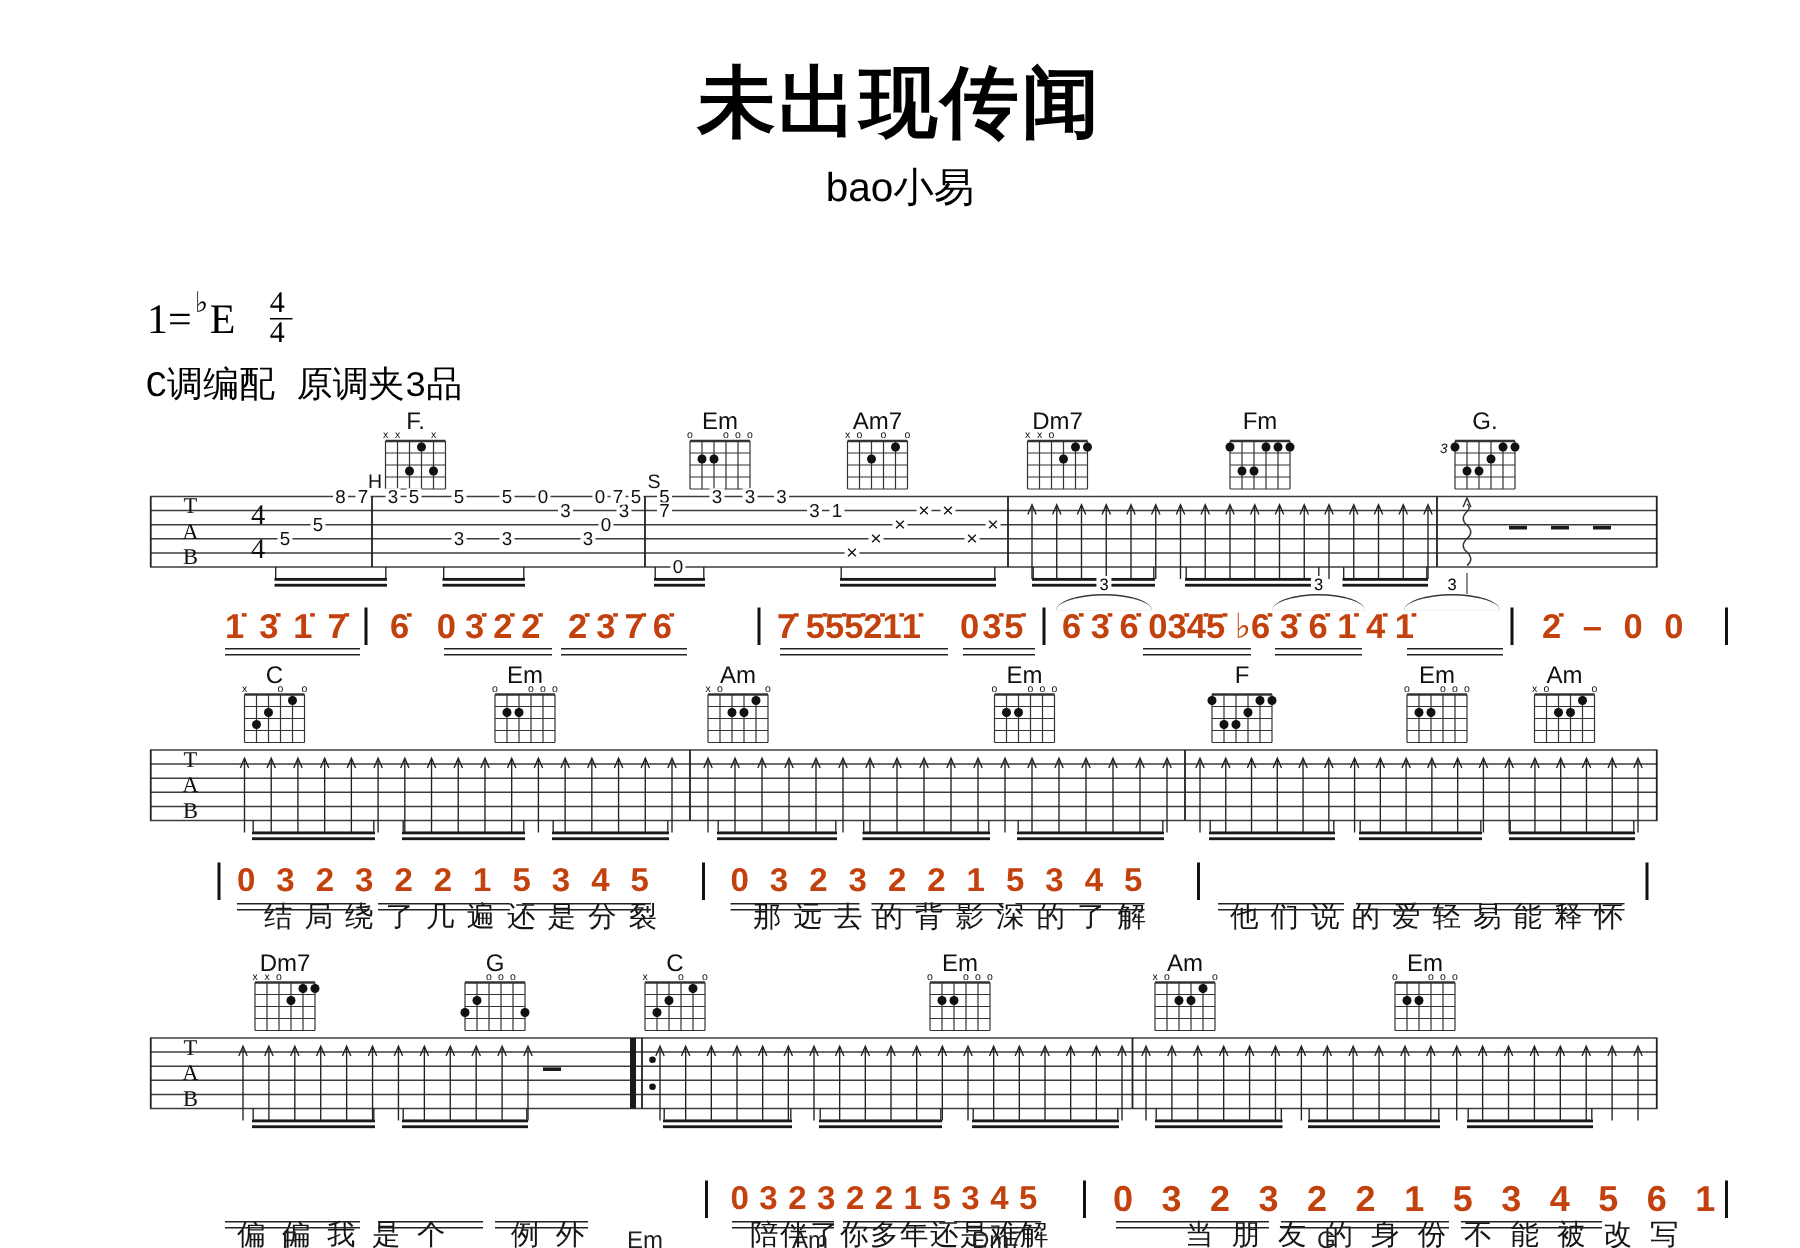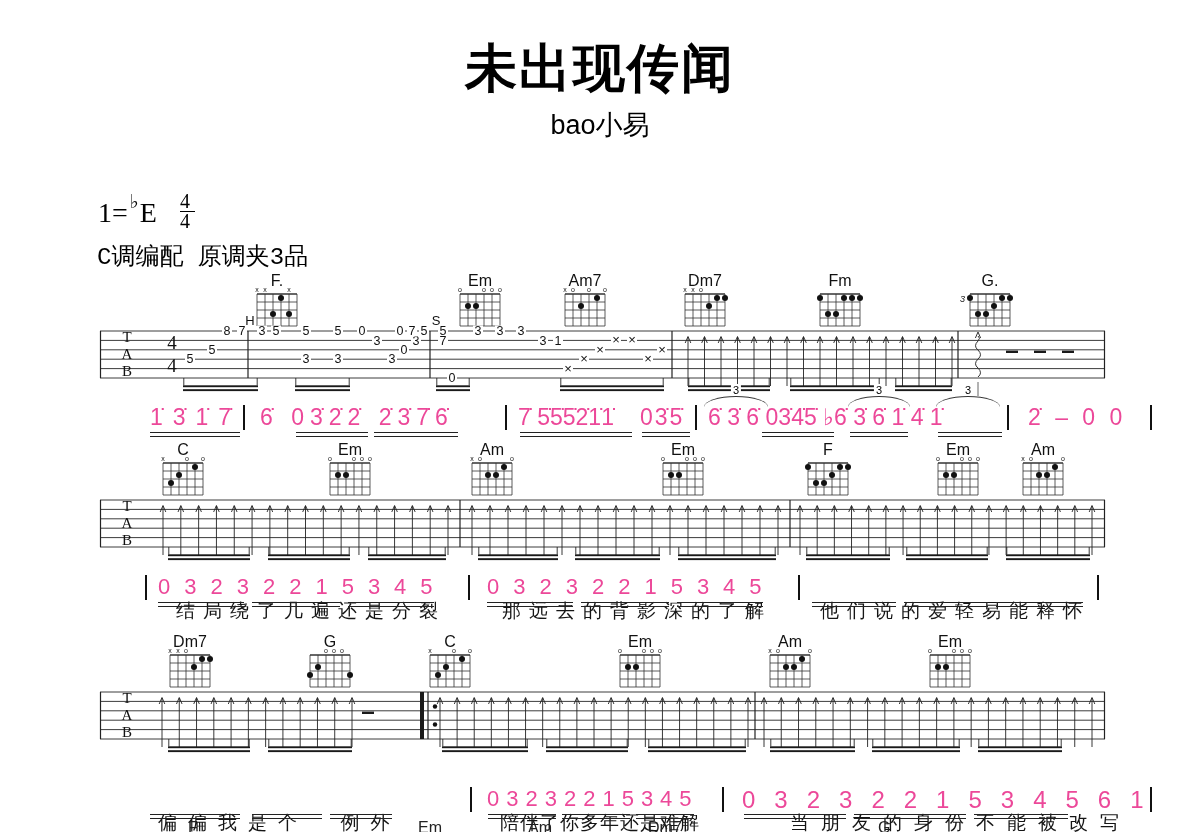--- a/index.html
+++ b/index.html
@@ -8,21 +8,21 @@
   .title{position:absolute;left:0;top:34px;width:1200px;text-align:center;
          font-size:52px;font-weight:800;letter-spacing:2px;}
   .artist{position:absolute;left:0;top:107px;width:1200px;text-align:center;font-size:27px;}
   .credits{position:absolute;right:95px;top:152px;text-align:right;font-size:22px;line-height:32px;}
   .keyblock{position:absolute;left:98px;top:190px;font-family:"Liberation Serif",serif;font-size:28px;}
   .keyblock .flat{font-size:19px;vertical-align:14px;margin:0 1px 0 2px;}
   .frac{display:inline-block;vertical-align:-6px;margin-left:16px;
         font-size:20px;line-height:17px;}
   .frac .fbar{display:block;height:1px;background:#000;width:15px;margin:1px auto;}
   .arrange{position:absolute;left:97px;top:240px;font-size:24px;font-family:Liberation Mono, monospace;}
-  .num{position:absolute;font-size:22px;letter-spacing:5px;white-space:pre;color:#ec4899;}
+  .num{position:absolute;font-size:22px;letter-spacing:5px;white-space:pre;color:#c2410c;font-weight:bold;}
   .lyr{position:absolute;font-size:19px;white-space:pre;color:#151515;}
   .jbar{position:absolute;width:1.5px;height:25px;background:#111;}
   .jul{position:absolute;height:3.4px;border-top:1.2px solid #222;border-bottom:1.2px solid #222;}
   .jarc{position:absolute;height:10px;border-top:1.3px solid #333;border-radius:50% 50% 0 0/100% 100% 0 0;}
   .jarc span{position:absolute;left:50%;top:-13px;transform:translateX(-50%);
              font-size:11px;background:#fff;padding:0 2px;letter-spacing:0;}
   .bchord{position:absolute;font-size:16px;color:#222;}
   svg text{fill:#111;}
 </style>
 </head>

